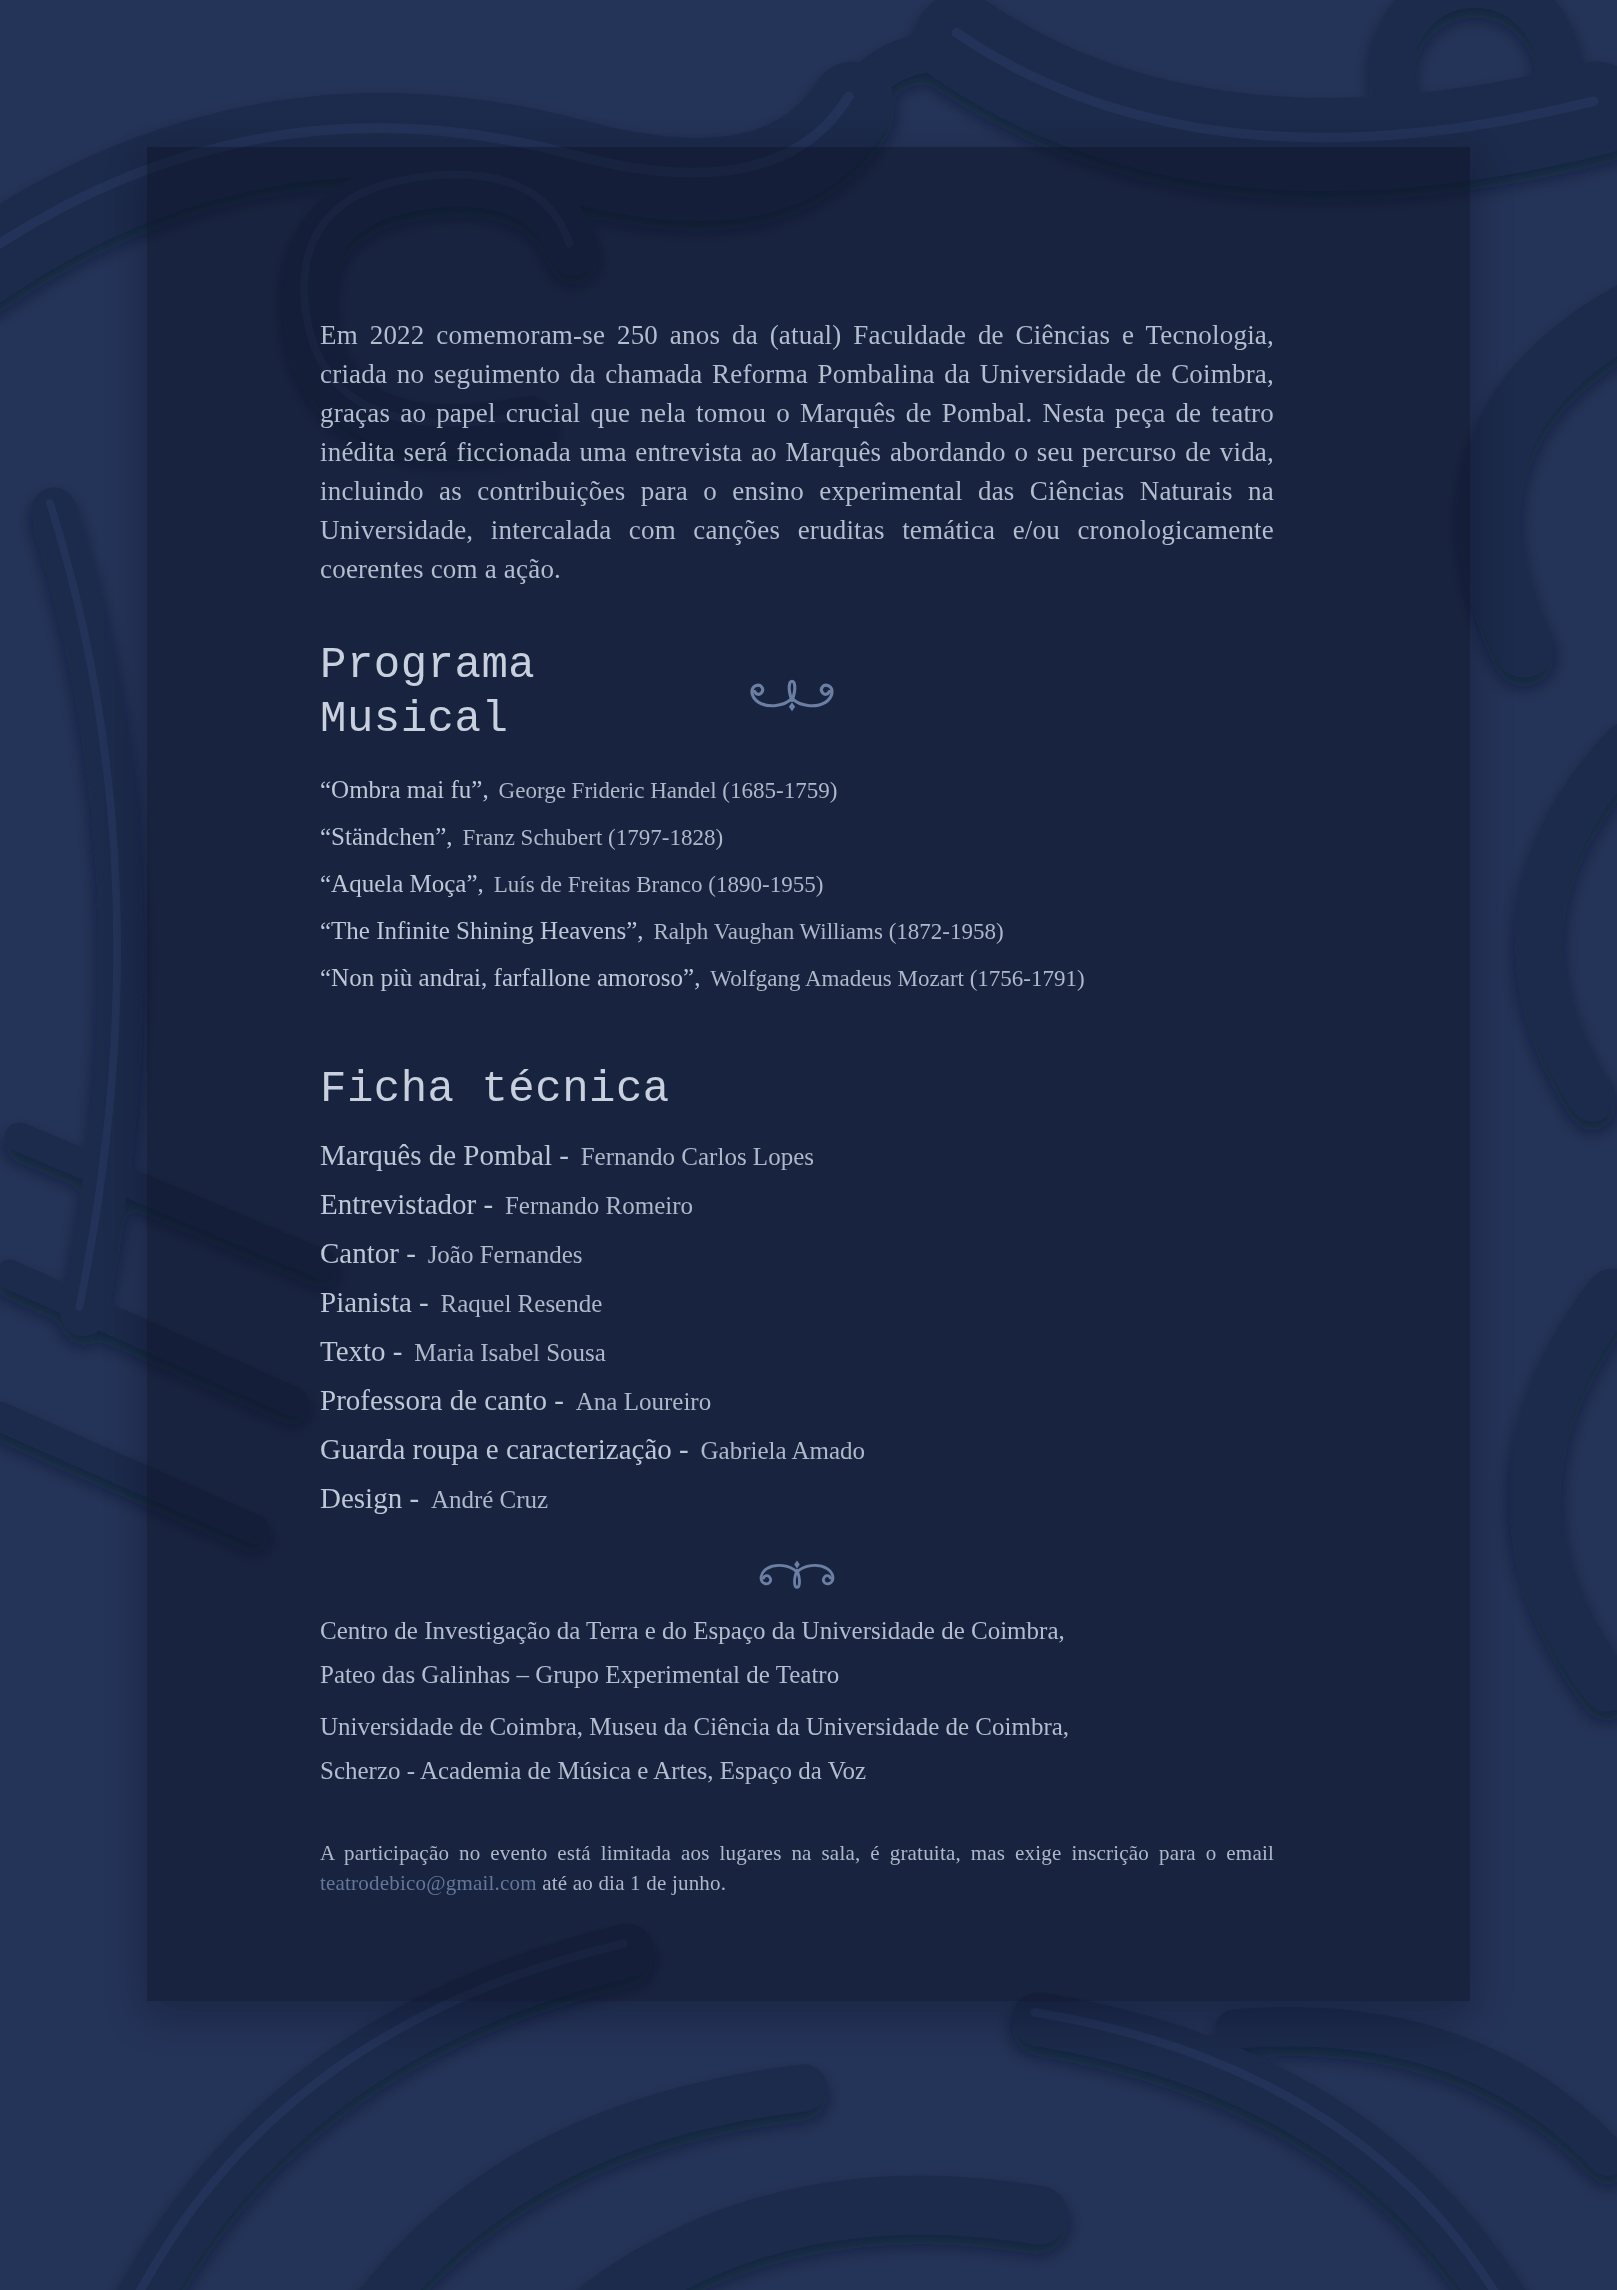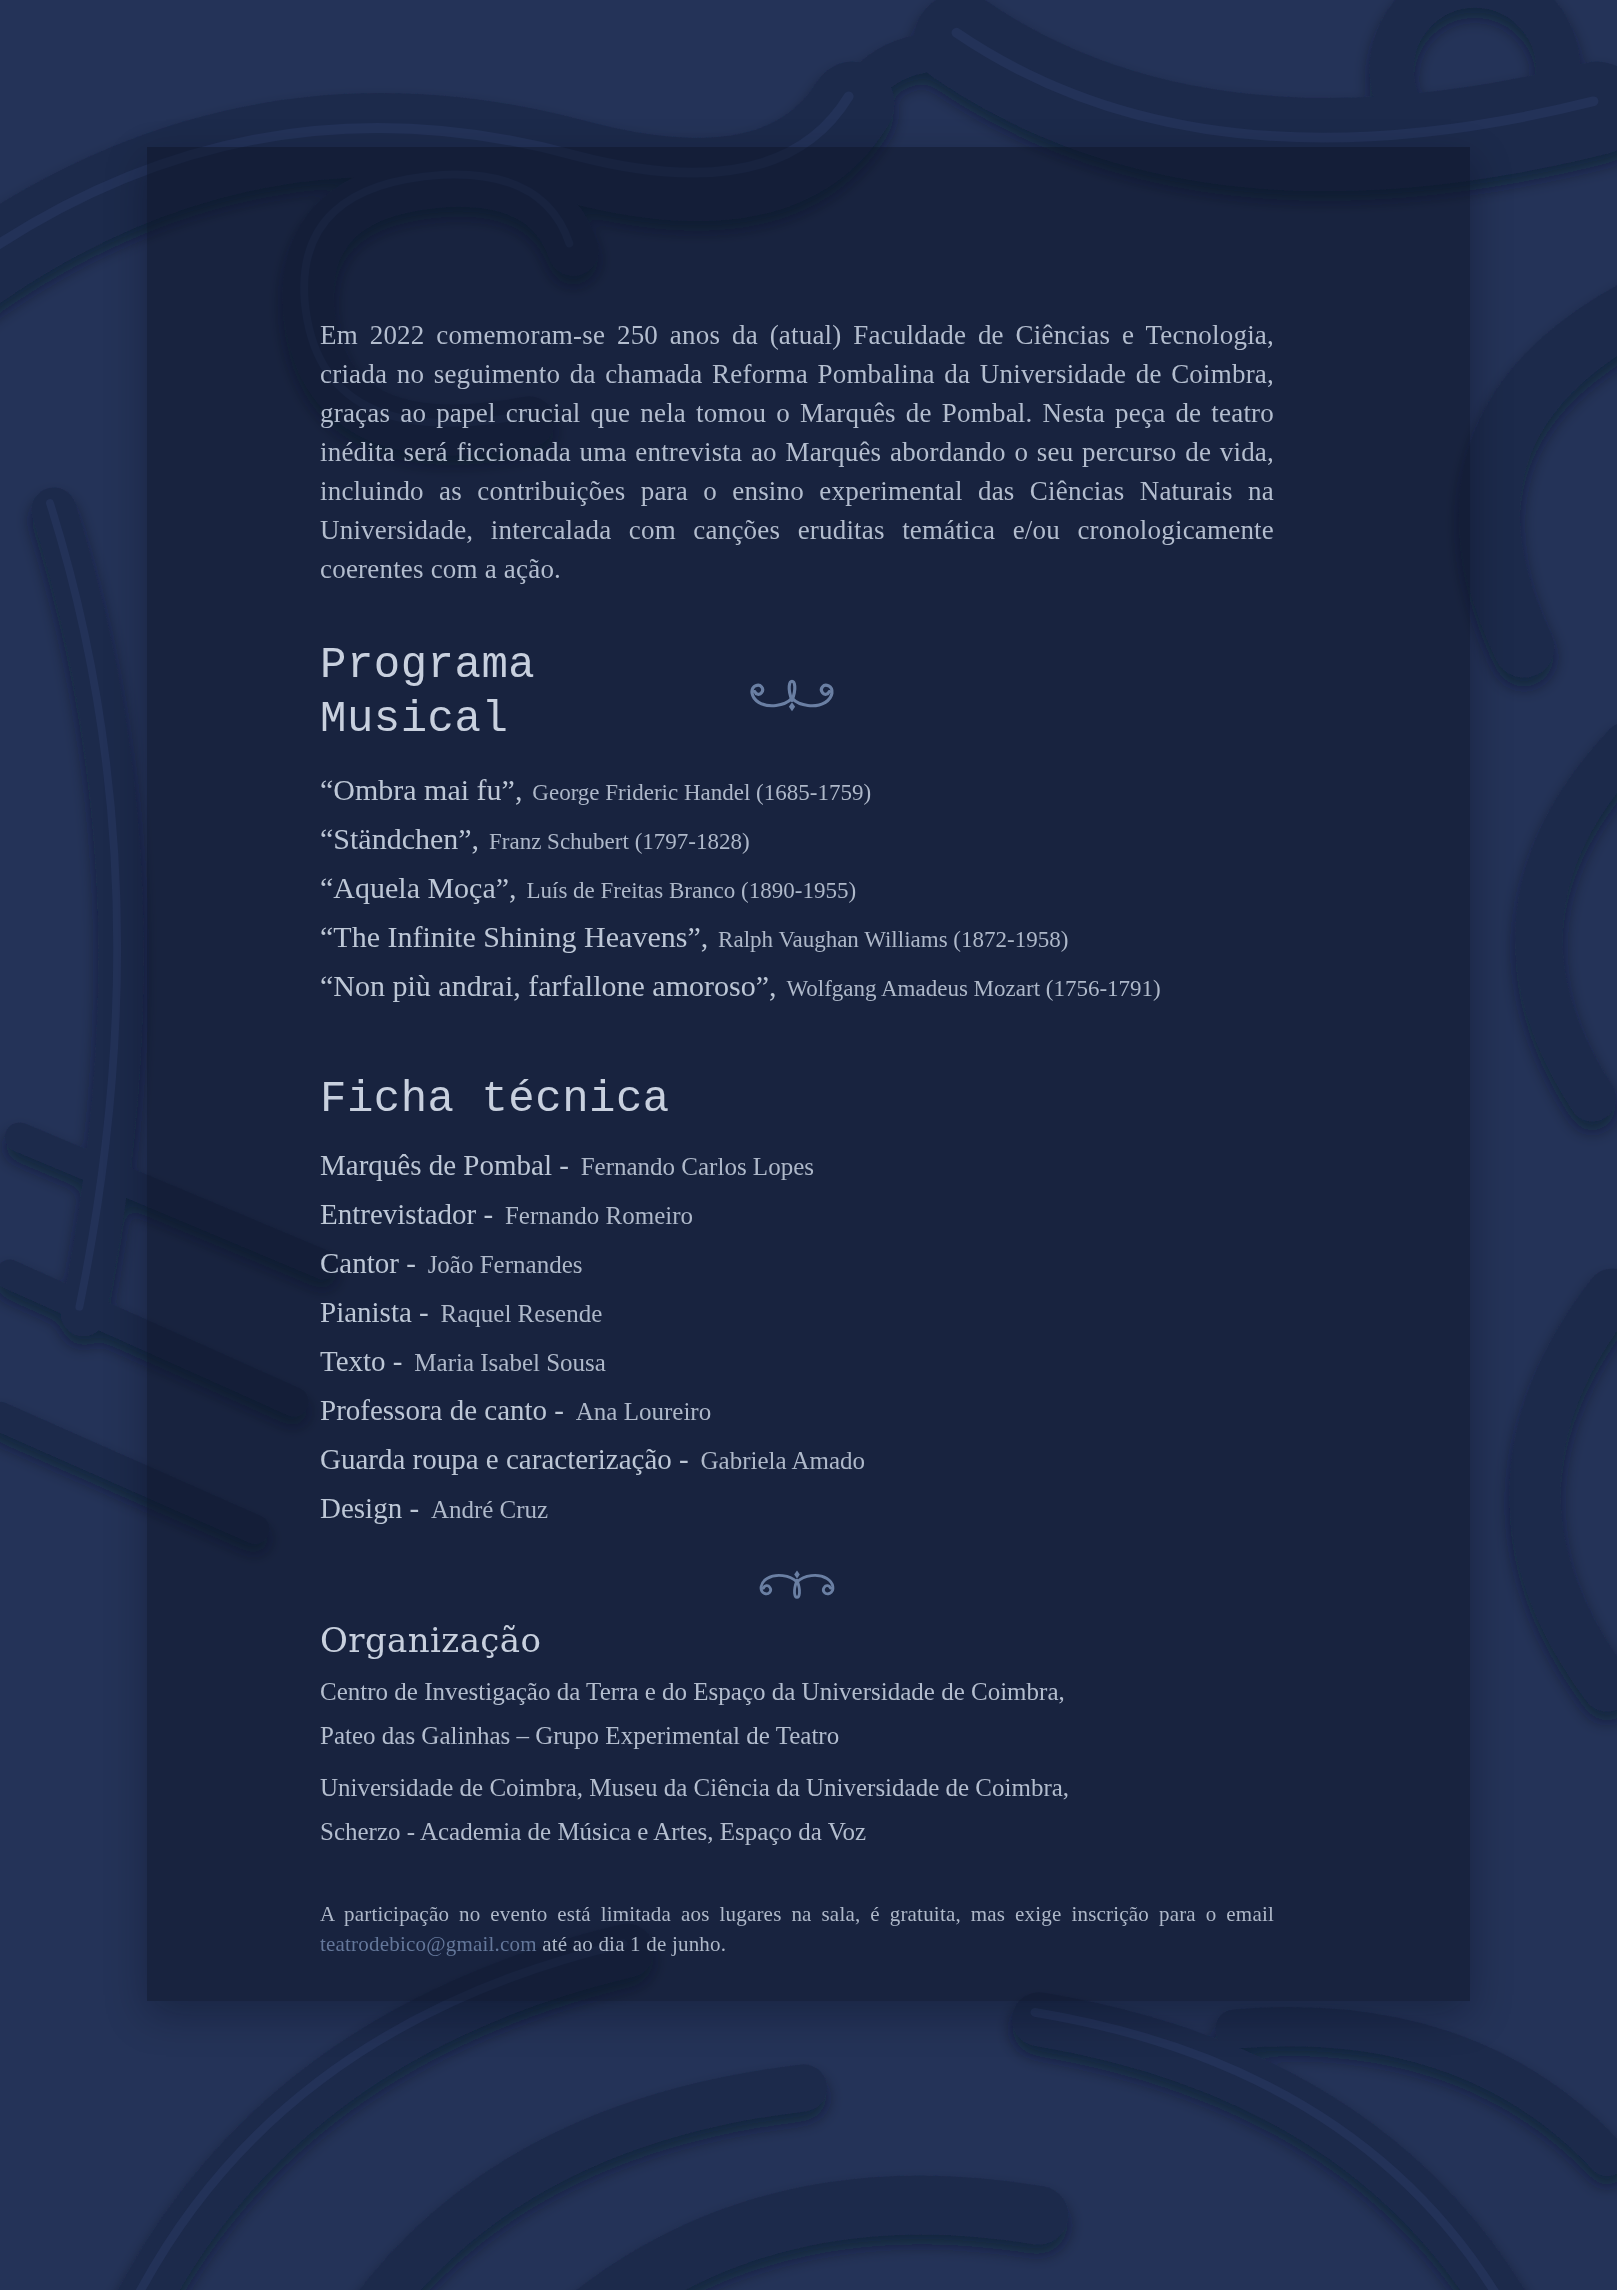--- a/index.html
+++ b/index.html
@@ -27,21 +27,21 @@
   .program-head { position:relative; margin-top:49px; }
   .display-head {
     font-family:Liberation Mono, monospace; font-size:44px; line-height:54px;
     color:#c8d0de; letter-spacing:0.5px;
   }
   .flourish { color:#6a7fa3; }
   .flourish-top { position:absolute; left:423px; top:25.5px; width:98px; height:61px; }
 
   .program-list { margin-top:21.6px; }
   .program-list li { line-height:44px; white-space:nowrap; }
-  .song   { font-size:30px; color:#bdc7d6;text-align:right; }
+  .song   { font-size:25px; color:#bdc7d6;text-align:right; }
   .composer { font-size:23px; color:#aeb8c9; margin-left:5.9px; }
 
   .ficha-head { margin-top:59px; }
   .ficha-list { margin-top:17.6px; }
   .ficha-list li { line-height:44px; white-space:nowrap; }
   .role { font-size:29px; color:#bdc7d6; }
   .name { font-size:25px; color:#aeb8c9; margin-left:7.8px; }
 
   .flourish-bottom-wrap { margin-top:23.5px; text-align:center; height:53px; }
   .flourish-bottom { width:88px; height:53px; transform:scaleY(-1); }
@@ -187,21 +187,20 @@
       <svg class="flourish flourish-bottom" viewBox="0 0 100 60" aria-hidden="true">
         <g fill="none" stroke="currentColor" stroke-width="3.2" stroke-linecap="round">
           <path d="M 50 34 C 58 42 74 44 84 38 C 92 33 93 24 87 21 C 82 19 78 24 81 28 C 83 31 87 30 88 27"></path>
           <path d="M 50 34 C 42 42 26 44 16 38 C 8 33 7 24 13 21 C 18 19 22 24 19 28 C 17 31 13 30 12 27"></path>
           <path d="M 50 36 C 40 10 60 10 50 36"></path>
         </g>
         <path d="M 50 38 l 3.2 4.5 l -3.2 4.5 l -3.2 -4.5 z" fill="currentColor"></path>
       </svg>
     </div>
 
-    <h3 class="sub-head org-head">Organização</h3>
     <p class="body-lines">
       <span>Centro de Investigação da Terra e do Espaço da Universidade de Coimbra,</span><br>
       <span>Pateo das Galinhas – Grupo Experimental de Teatro</span>
     </p>
 
     <p class="body-lines">
       <span>Universidade de Coimbra,  Museu da Ciência da Universidade de Coimbra,</span><br>
       <span>Scherzo - Academia de Música e Artes, Espaço da Voz</span>
     </p>
 

